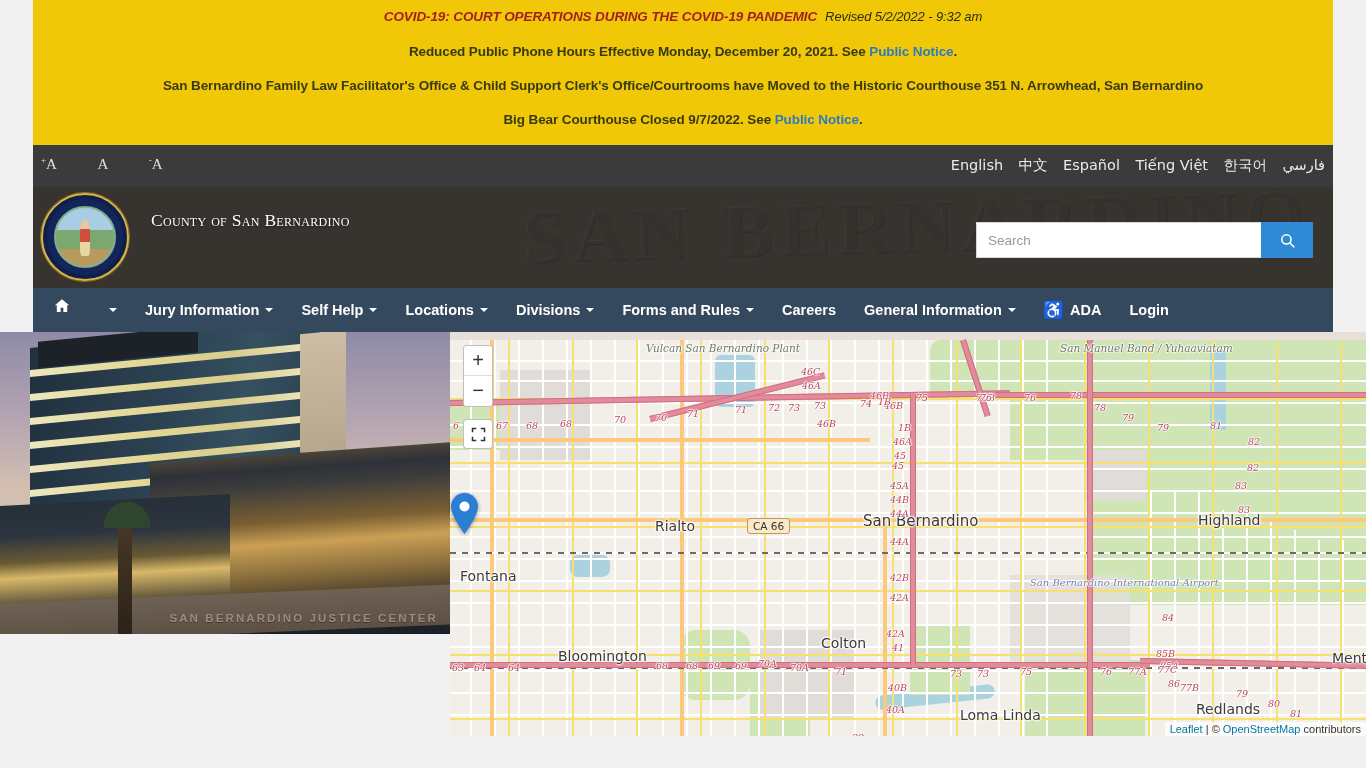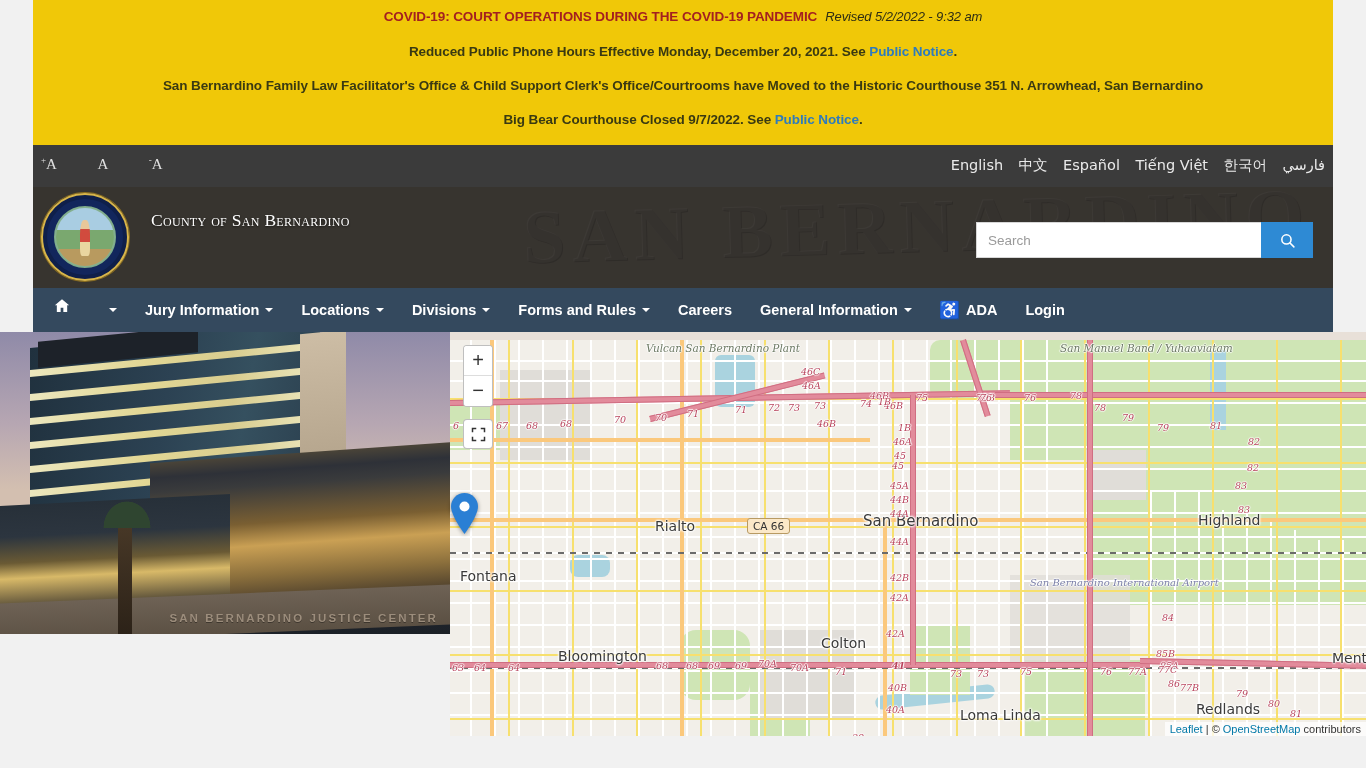--- a/index.html
+++ b/index.html
@@ -18,21 +18,21 @@
     position:absolute; left:33px; top:0; width:1300px; height:145px;
     background:#f0c808;
     text-align:center;
     padding-top:9px;
   }
   .alert-line{
     font-size:13.5px; font-weight:bold; color:#3a3a12;
     line-height:1.25; margin:0 0 17px 0; letter-spacing:-0.1px;
   }
   .alert-line.first{ margin-bottom:18px; }
-  .alert-title{ color:#a32020; font-weight:bold; letter-spacing:-0.1px; }
+  .alert-title{ color:#a32020; font-weight:bold; letter-spacing:-0.1px;font-style:italic; }
   .alert-revised{ color:#2d2d14; font-style:italic; font-weight:normal; margin-left:8px; font-size:13px;}
   .alert-link{ color:#2e7bbd; text-decoration:none; }
 
   
   .utility-bar{
     position:absolute; left:33px; top:145px; width:1300px; height:42px;
     background:#3b3b3b;
   }
   .font-sizers{ position:absolute; left:8px; top:10px; color:#e6e6e6; }
   .font-sizers span{
@@ -354,20 +354,24 @@
       <svg viewBox="0 0 24 24">
           <path d="M12 3 2.5 11h2.6v9h5.1v-5.6h3.6V20h5.1v-9h2.6z"></path>
         </svg>
     </span>
   </a>
   <a class="nav-item" href="#">
       <i class="caret"></i>
   </a>
   <a class="nav-item" href="#">
     <span>Jury Information</span>
+      <i class="caret"></i>
+  </a>
+  <a class="nav-item" href="#">
+    <span>Self Help</span>
       <i class="caret"></i>
   </a>
   <a class="nav-item" href="#">
     <span>Locations</span>
       <i class="caret"></i>
   </a>
   <a class="nav-item" href="#">
     <span>Divisions</span>
       <i class="caret"></i>
   </a>
@@ -566,21 +570,21 @@
       <div class="exit-label" style="left:443px;top:96px;">46A</div>
       <div class="exit-label" style="left:444px;top:110px;">45</div>
       <div class="exit-label" style="left:442px;top:120px;">45</div>
       <div class="exit-label" style="left:440px;top:140px;">45A</div>
       <div class="exit-label" style="left:440px;top:154px;">44B</div>
       <div class="exit-label" style="left:440px;top:168px;">44A</div>
       <div class="exit-label" style="left:440px;top:196px;">44A</div>
       <div class="exit-label" style="left:440px;top:232px;">42B</div>
       <div class="exit-label" style="left:440px;top:252px;">42A</div>
       <div class="exit-label" style="left:436px;top:288px;">42A</div>
-      <div class="exit-label" style="left:442px;top:320px;font-weight:bold;">41</div>
+      <div class="exit-label" style="left:442px;top:302px;">41</div>
       <div class="exit-label" style="left:438px;top:342px;">40B</div>
       <div class="exit-label" style="left:436px;top:364px;">40A</div>
       <div class="exit-label" style="left:428px;top:56px;">1B</div>
       <div class="exit-label" style="left:448px;top:82px;">1B</div>
       <div class="exit-label" style="left:466px;top:52px;">75</div>
       <div class="exit-label" style="left:526px;top:52px;">75B</div>
       <div class="exit-label" style="left:530px;top:52px;">76</div>
       <div class="exit-label" style="left:574px;top:52px;">76</div>
       <div class="exit-label" style="left:620px;top:50px;">78</div>
       <div class="exit-label" style="left:644px;top:62px;">78</div>

